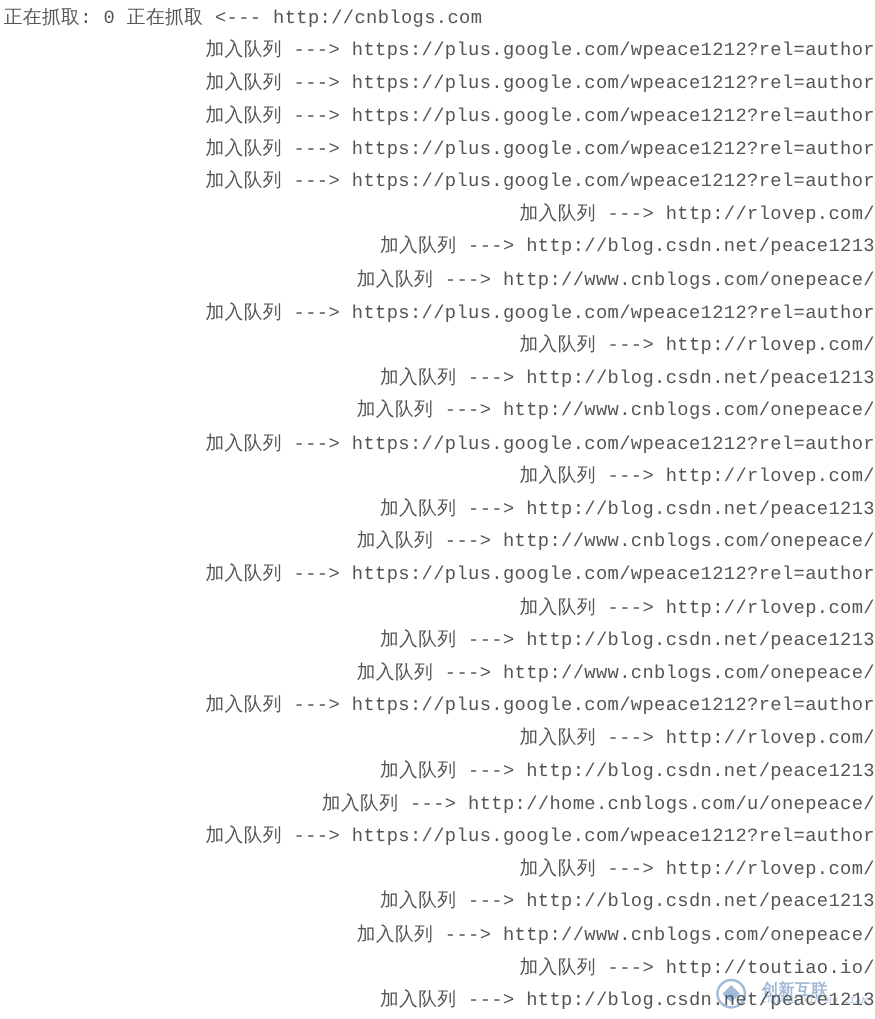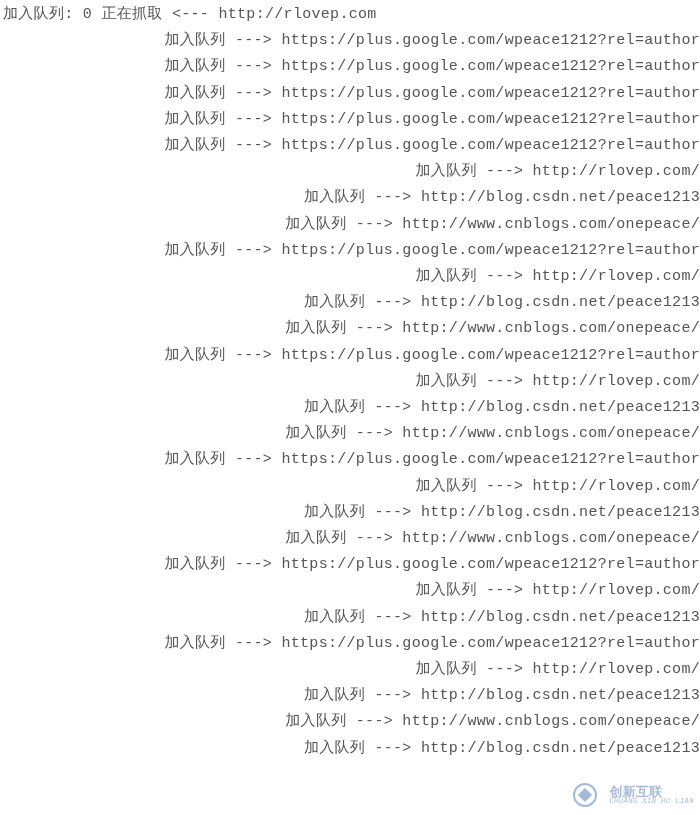--- a/index.html
+++ b/index.html
@@ -69,21 +69,21 @@
       font-size: 7px;
       color: #1a5599;
       letter-spacing: 0.5px;
       font-style: italic;
     }
   </style>
 </head>
 <body>
 
 <div class="header-line">
-  <span>加入队列: </span><span>0</span><span>   </span><span>正在抓取 &lt;---</span><span>   </span><span>http://rlovep.com</span>
+  <span>正在抓取: </span><span>0</span><span>   </span><span>正在抓取 &lt;---</span><span>   </span><span>http://cnblogs.com</span>
 </div>
 
 <div id="queue-container">
     <div class="line"><span>加入队列 ---&gt;</span><span>   </span><span>https://plus.google.com/wpeace1212?rel=author</span></div>
     <div class="line"><span>加入队列 ---&gt;</span><span>   </span><span>https://plus.google.com/wpeace1212?rel=author</span></div>
     <div class="line"><span>加入队列 ---&gt;</span><span>   </span><span>https://plus.google.com/wpeace1212?rel=author</span></div>
     <div class="line"><span>加入队列 ---&gt;</span><span>   </span><span>https://plus.google.com/wpeace1212?rel=author</span></div>
     <div class="line"><span>加入队列 ---&gt;</span><span>   </span><span>https://plus.google.com/wpeace1212?rel=author</span></div>
     <div class="line"><span>加入队列 ---&gt;</span><span>   </span><span>http://rlovep.com/</span></div>
     <div class="line"><span>加入队列 ---&gt;</span><span>   </span><span>http://blog.csdn.net/peace1213</span></div>
@@ -96,24 +96,26 @@
     <div class="line"><span>加入队列 ---&gt;</span><span>   </span><span>http://rlovep.com/</span></div>
     <div class="line"><span>加入队列 ---&gt;</span><span>   </span><span>http://blog.csdn.net/peace1213</span></div>
     <div class="line"><span>加入队列 ---&gt;</span><span>   </span><span>http://www.cnblogs.com/onepeace/</span></div>
     <div class="line"><span>加入队列 ---&gt;</span><span>   </span><span>https://plus.google.com/wpeace1212?rel=author</span></div>
     <div class="line"><span>加入队列 ---&gt;</span><span>   </span><span>http://rlovep.com/</span></div>
     <div class="line"><span>加入队列 ---&gt;</span><span>   </span><span>http://blog.csdn.net/peace1213</span></div>
     <div class="line"><span>加入队列 ---&gt;</span><span>   </span><span>http://www.cnblogs.com/onepeace/</span></div>
     <div class="line"><span>加入队列 ---&gt;</span><span>   </span><span>https://plus.google.com/wpeace1212?rel=author</span></div>
     <div class="line"><span>加入队列 ---&gt;</span><span>   </span><span>http://rlovep.com/</span></div>
     <div class="line"><span>加入队列 ---&gt;</span><span>   </span><span>http://blog.csdn.net/peace1213</span></div>
+    <div class="line"><span>加入队列 ---&gt;</span><span>   </span><span>http://home.cnblogs.com/u/onepeace/</span></div>
     <div class="line"><span>加入队列 ---&gt;</span><span>   </span><span>https://plus.google.com/wpeace1212?rel=author</span></div>
     <div class="line"><span>加入队列 ---&gt;</span><span>   </span><span>http://rlovep.com/</span></div>
     <div class="line"><span>加入队列 ---&gt;</span><span>   </span><span>http://blog.csdn.net/peace1213</span></div>
     <div class="line"><span>加入队列 ---&gt;</span><span>   </span><span>http://www.cnblogs.com/onepeace/</span></div>
+    <div class="line"><span>加入队列 ---&gt;</span><span>   </span><span>http://toutiao.io/</span></div>
     <div class="line"><span>加入队列 ---&gt;</span><span>   </span><span>http://blog.csdn.net/peace1213</span></div>
     <div class="line"></div>
   </div>
 
 <div class="watermark">
   <div class="watermark-icon"></div>
   <div class="watermark-text">
     <span class="watermark-main">创新互联</span>
     <span class="watermark-sub">CHUANG XIN HU LIAN</span>
   </div>

